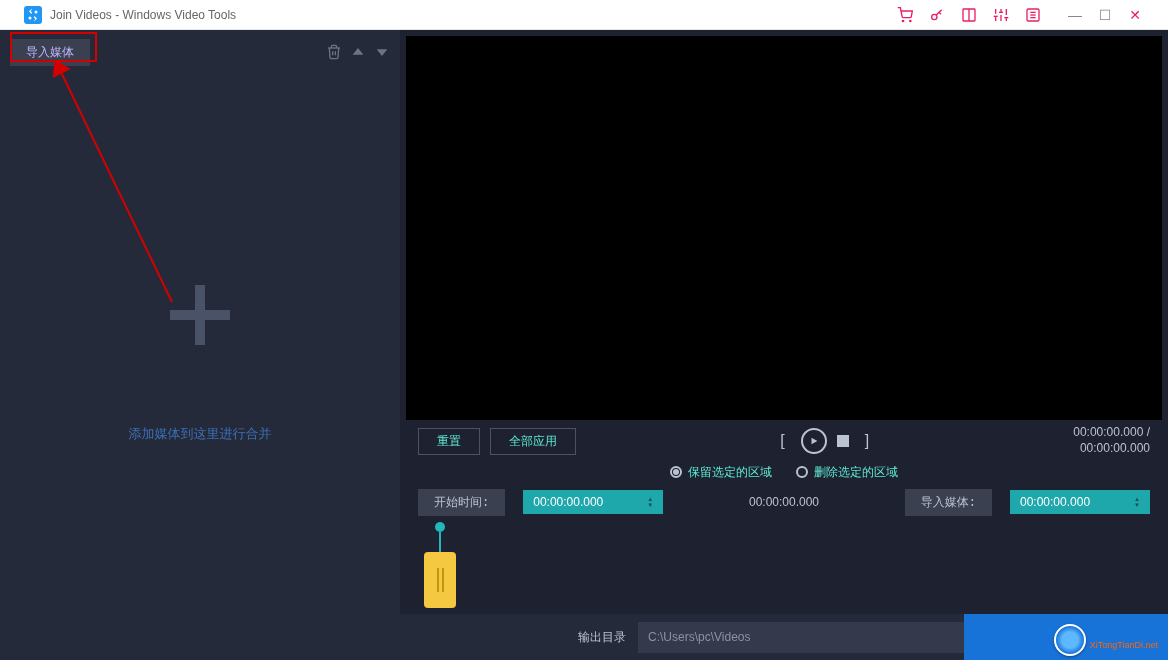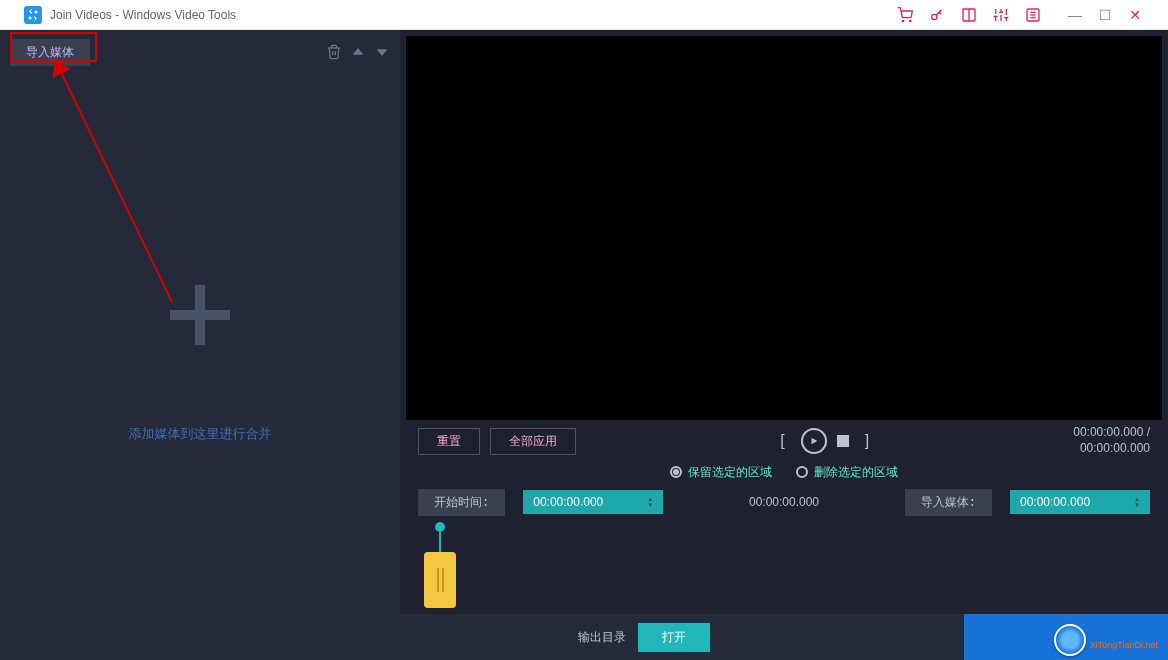--- a/index.html
+++ b/index.html
@@ -32,21 +32,21 @@
 .plus-icon::before { width: 60px; height: 10px; top: 25px; left: 0; }
 .plus-icon::after { width: 10px; height: 60px; left: 25px; top: 0; }
 .drop-text { color: #3b6fb5; font-size: 13px; }
 
 .arrow-annotation { position: absolute; left: 52px; top: 62px; pointer-events: none; z-index: 49; }
 
 .right-panel { flex: 1; background: #1d2130; display: flex; flex-direction: column; }
 .preview { flex: 1; background: #000; margin: 6px 6px 4px 6px; }
 
 .controls-row { height: 34px; display: flex; align-items: center; padding: 0 18px; gap: 10px; }
-.small-btn { background: transparent; color: #f9a8d4; font-size: 12px; border: 1px solid #4a5268; padding: 4px 18px; cursor: pointer; }
+.small-btn { background: transparent; color: #5eead4; font-size: 12px; border: 1px solid #4a5268; padding: 4px 18px; cursor: pointer; }
 .playback { margin-left: auto; margin-right: auto; display: flex; align-items: center; gap: 10px; color: #bbc3d0; }
 .bracket { font-size: 16px; padding: 0 6px; cursor:pointer; }
 .play-circle { width: 26px; height: 26px; border: 2px solid #bbc3d0; border-radius: 50%; display: flex; align-items: center; justify-content: center; cursor:pointer; }
 .play-circle svg { width: 10px; height: 10px; }
 .stop-square { width: 12px; height: 12px; background: #bbc3d0; cursor:pointer; }
 .time-display { color: #bbc3d0; font-size: 12px; text-align: right; line-height: 1.3; }
 
 .region-row { height: 28px; display: flex; align-items: center; justify-content: center; gap: 24px; font-size: 12px; color: #5eead4; }
 .radio-opt { display: flex; align-items: center; gap: 6px; cursor:pointer; }
 .radio-circle { width: 12px; height: 12px; border: 2px solid #bbc3d0; border-radius: 50%; display:flex; align-items:center; justify-content:center; }
@@ -229,20 +229,26 @@
         <div class="playhead-line"></div>
         <div class="clip-handle">
             <span></span>
             <span></span>
           </div>
       </div>
     </div>
 
     <div class="bottom-bar">
       <span class="out-label">输出目录</span>
+      <div class="path-box">
+        <span>C:\Users\pc\Videos</span>
+        <span class="folder-icon"><svg width="16" height="16" viewBox="0 0 24 24" fill="none" stroke="currentColor" stroke-width="2">
+              <path d="M22 19a2 2 0 0 1-2 2H4a2 2 0 0 1-2-2V5a2 2 0 0 1 2-2h5l2 3h9a2 2 0 0 1 2 2z"></path>
+            </svg></span>
+      </div>
       <button class="open-btn">打开</button>
       <button class="merge-btn">合</button>
     </div>
   </div>
 </div>
 
 <div class="highlight-box"></div>
 <svg class="arrow-annotation" width="140" height="250">
   <defs>
       <marker id="ah" markerWidth="10" markerHeight="10" refX="2" refY="5" orient="auto">

